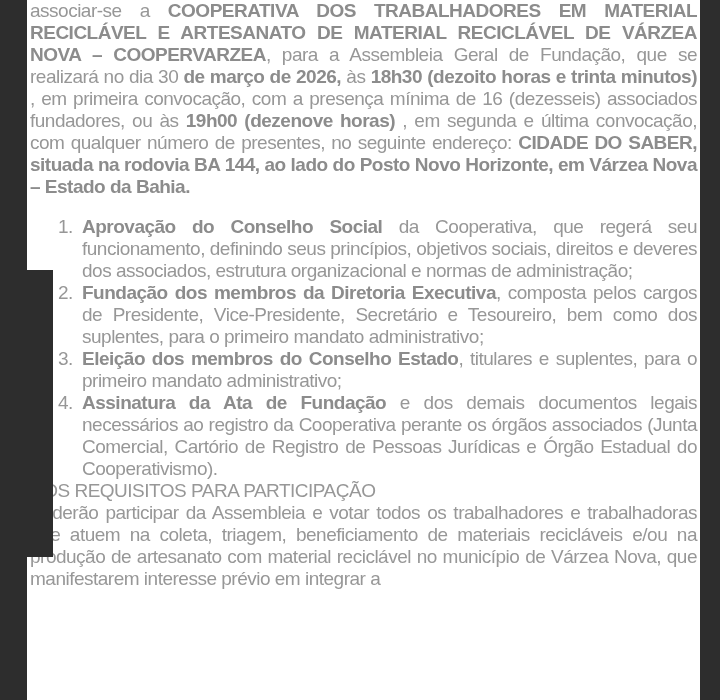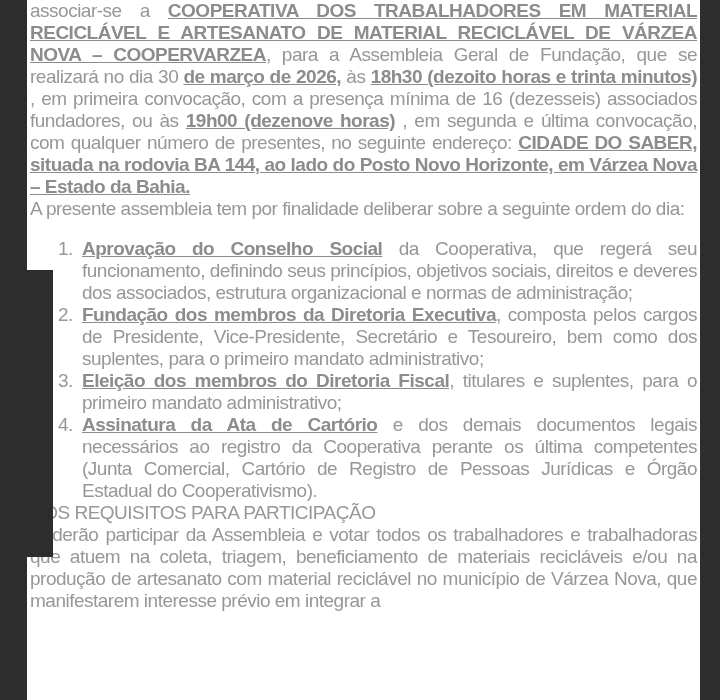--- a/index.html
+++ b/index.html
@@ -6,21 +6,21 @@
   .stage{
     position:relative;width:720px;height:700px;overflow:hidden;
     background:#ffffff;font-family:"Liberation Sans",sans-serif;
   }
   .content{
     position:absolute;left:30px;top:0;width:667px;
     color:#979797;font-size:19px;line-height:22px;letter-spacing:-0.5px;
     text-align:justify;
   }
   .content p{margin:0;padding:0;}
-  b{font-weight:bold;color:#8c8c8c;text-decoration:underline;}
+  b{font-weight:bold;color:#8c8c8c;}
   .p1{margin-top:-9px;}
   .p2{margin-top:16px;}
   .agenda{margin-top:18px;}
   .agenda-item{position:relative;padding-left:52px;text-align:justify;}
   .agenda-num{position:absolute;left:28px;top:0;}
   .heading{margin-top:20px;text-align:left;}
   .p3{margin-top:18px;}
   .bar{position:absolute;background:#2d2d2d;}
   .bar-left{left:0;top:0;width:27px;height:700px;}
   .bar-step{left:0;top:270px;width:53px;height:287px;}
@@ -28,38 +28,37 @@
 </style>
 </head>
 <body>
 
 <div class="stage">
 
   <div class="content">
 
     <p class="p1"><span>associar-se a </span><b>COOPERATIVA DOS TRABALHADORES EM MATERIAL RECICLÁVEL E ARTESANATO DE MATERIAL RECICLÁVEL DE VÁRZEA NOVA – COOPERVARZEA</b><span>, para a Assembleia Geral de Fundação, que se realizará no dia 30 </span><b>de março de 2026,</b><span> às </span><b>18h30 (dezoito horas e trinta minutos)</b><span> , em primeira convocação, com a presença mínima de 16 (dezesseis) associados fundadores, ou às </span><b>19h00 (dezenove horas)</b><span> , em segunda e última convocação, com qualquer número de presentes, no seguinte endereço: </span><b>CIDADE DO SABER, situada na rodovia BA 144, ao lado do Posto Novo Horizonte, em Várzea Nova – Estado da Bahia.</b></p>
 
-    <p class="p2"><span>A presente assembleia tem por finalidade deliberar sobre a seguinte ordem do dia:</span></p>
 
     <div class="agenda">
       <div class="agenda-item">
         <span class="agenda-num">1.</span>
         <span><b>Aprovação do Conselho Social</b><span> da Cooperativa, que regerá seu funcionamento, definindo seus princípios, objetivos sociais, direitos e deveres dos associados, estrutura organizacional e normas de administração;</span></span>
       </div>
       <div class="agenda-item">
         <span class="agenda-num">2.</span>
         <span><b>Fundação dos membros da Diretoria Executiva</b><span>, composta pelos cargos de Presidente, Vice-Presidente, Secretário e Tesoureiro, bem como dos suplentes, para o primeiro mandato administrativo;</span></span>
       </div>
       <div class="agenda-item">
         <span class="agenda-num">3.</span>
-        <span><b>Eleição dos membros do Diretoria Fiscal</b><span>, titulares e suplentes, para o primeiro mandato administrativo;</span></span>
+        <span><b>Eleição dos membros do Conselho Estado</b><span>, titulares e suplentes, para o primeiro mandato administrativo;</span></span>
       </div>
       <div class="agenda-item">
         <span class="agenda-num">4.</span>
-        <span><b>Assinatura da Ata de Cartório</b><span> e dos demais documentos legais necessários ao registro da Cooperativa perante os última competentes (Junta Comercial, Cartório de Registro de Pessoas Jurídicas e Órgão Estadual do Cooperativismo).</span></span>
+        <span><b>Assinatura da Ata de Fundação</b><span> e dos demais documentos legais necessários ao registro da Cooperativa perante os órgãos associados (Junta Comercial, Cartório de Registro de Pessoas Jurídicas e Órgão Estadual do Cooperativismo).</span></span>
       </div>
     </div>
 
     <p class="heading">DOS REQUISITOS PARA PARTICIPAÇÃO</p>
 
     <p class="p3"><span>Poderão participar da Assembleia e votar todos os trabalhadores e trabalhadoras que atuem na coleta, triagem, beneficiamento de materiais recicláveis e/ou na produção de artesanato com material reciclável no município de Várzea Nova, que manifestarem interesse prévio em integrar a</span></p>
 
   </div>
 
   <div class="bar bar-left"></div>

